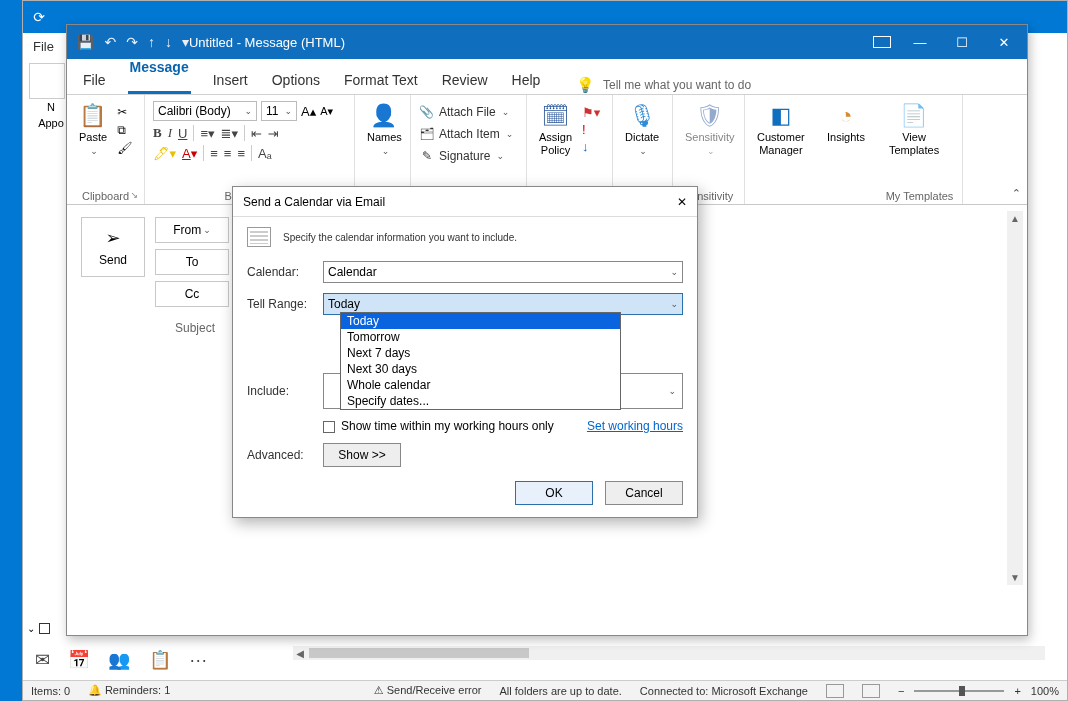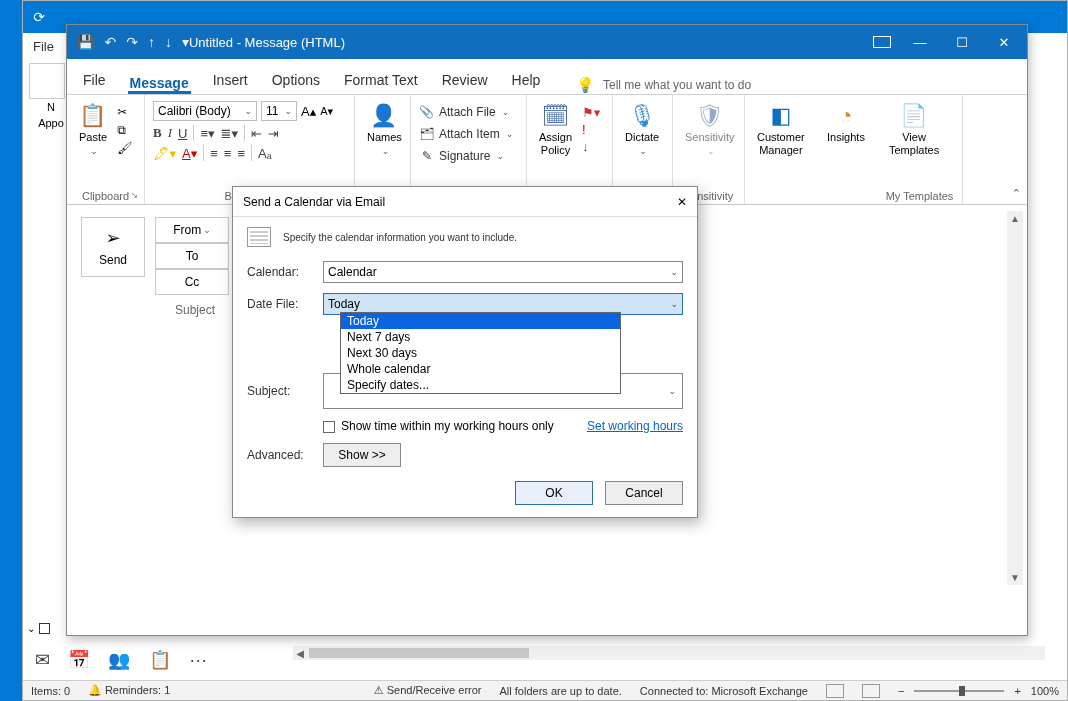--- a/index.html
+++ b/index.html
@@ -36,21 +36,21 @@
 .msg-titlebar { height: 34px; background: #106ebe; color: #fff; display:flex; align-items:center; padding:0 4px; }
 .msg-titlebar .qat { display:flex; align-items:center; gap:10px; padding-left:6px; font-size:14px;}
 .msg-titlebar .qat span{opacity:.9;}
 .msg-titlebar .title { flex:1; text-align:left; font-size:13px; }
 .msg-titlebar .winctl { display:flex; align-items:center; gap:4px; }
 .msg-titlebar .winctl .ic { width:38px; height:26px; display:flex;align-items:center;justify-content:center; font-size:13px;}
 .msg-titlebar .winctl .thumb{width:18px;height:12px;border:1px solid #fff; margin-right:6px;}
 
 .msg-tabs { height: 36px; display:flex; align-items:flex-end; padding-left:14px; border-bottom:1px solid #d0d0d0; gap:20px;}
 .msg-tabs .tab { font-size:14px; padding:6px 2px; color:#333; cursor:default;}
-.msg-tabs .tab.active { color:#0a64ad; border-bottom:3px solid #106ebe; padding-bottom:0; font-weight:600;}
+.msg-tabs .tab.active { color:#0a64ad; border-bottom:3px solid #106ebe; padding-bottom:16px; font-weight:600;}
 .msg-tabs .tellme { margin-left:14px; color:#666; display:flex;align-items:center;gap:8px;}
 .msg-tabs .bulb{font-size:15px;}
 
 .msg-ribbon { height:110px; border-bottom:1px solid #c8c8c8; display:flex; position:relative;}
 .rgroup { border-right:1px solid #e0e0e0; padding:6px 8px 2px 8px; display:flex; flex-direction:column; }
 .rgroup .gname { text-align:center; font-size:11px; color:#666; margin-top:auto; padding-top:2px; position:relative;}
 .rgroup .gname .launcher{position:absolute;right:-2px;top:2px;font-size:9px;color:#888;}
 .rgroup .body { flex:1; display:flex; align-items:flex-start; gap:6px; }
 .large-btn { display:flex; flex-direction:column; align-items:center; justify-content:center; gap:2px; padding:2px 4px;}
 .large-btn .ic{font-size:22px;color:#2b579a;}
@@ -64,21 +64,21 @@
 .include-item{display:flex;align-items:center;gap:4px;font-size:12px;color:#333;height:22px;}
 .include-item .ic{width:16px;text-align:center;}
 .caret{font-size:9px;color:#555;margin-left:2px;}
 .tags-side{display:flex;flex-direction:column;gap:2px;padding-top:4px;font-size:13px;color:#c33;}
 .ribbon-collapse{position:absolute;right:6px;bottom:4px;font-size:11px;color:#555;}
 
 .msg-body { position:relative; padding: 12px 14px; }
 .send-box { width:64px; height:60px; border:1px solid #c8c8c8; display:flex; flex-direction:column; align-items:center; justify-content:center; gap:4px; }
 .send-box .ic{font-size:18px;}
 .hdr-btn { width:74px; height:26px; border:1px solid #c8c8c8; display:flex;align-items:center;justify-content:center; font-size:12px; background:#fff;}
-.hdr-row { display:flex; align-items:flex-start; gap:10px; }
+.hdr-row { display:flex; align-items:flex-start; gap:10px; margin-bottom:6px; }
 .subj-label{font-size:12px;color:#666;margin-left:94px;margin-top:8px;}
 
 
 .dlg { position:absolute; left:232px; top:186px; width:466px; background:#fff; border:1px solid #888; box-shadow:3px 5px 14px rgba(0,0,0,.3); z-index:20;}
 .dlg-title { height:30px; border-bottom:1px solid #ddd; display:flex; align-items:center; justify-content:space-between; padding:0 10px; font-size:12px;}
 .dlg-body { padding:10px 14px 12px 14px; }
 .dlg-row { display:flex; align-items:center; margin-bottom:10px; }
 .dlg-intro { display:flex; align-items:center; gap:12px; font-size:10px; color:#333; margin-bottom:14px;}
 .dlg-lbl { width:76px; font-size:12px; color:#333; }
 .dlg-sel { flex:1; height:22px; border:1px solid #888; background:#fff; font-size:12px; padding:0 4px; display:flex; align-items:center; justify-content:space-between; }
@@ -390,29 +390,29 @@
 
     <div class="dlg-row">
       <div class="dlg-lbl">Calendar:</div>
       <div class="dlg-sel">
         <span>Calendar</span>
           <span class="caret">⌄</span>
       </div>
     </div>
 
     <div class="dlg-row">
-      <div class="dlg-lbl">Date File:</div>
+      <div class="dlg-lbl">Tell Range:</div>
       <div class="dlg-sel open">
         <span>Today</span>
           <span class="caret">⌄</span>
       </div>
     </div>
 
     <div class="dlg-row" style="margin-top:58px">
-      <div class="dlg-lbl">Subject:</div>
+      <div class="dlg-lbl">Include:</div>
       <div class="dlg-detail-input">
           <span class="caret">⌄</span>
         </div>
     </div>
 
     <div class="dlg-row">
       <div class="dlg-chk">
         <div class="chkbox"></div>
         <span>Show time within my working hours only</span>
       </div>
@@ -426,17 +426,18 @@
 
     <div class="dlg-buttons">
       <button class="dlg-btn primary">OK</button>
       <button class="dlg-btn">Cancel</button>
     </div>
   </div>
 </div>
 
 <div class="dropdown-list">
   <div class="opt sel">Today</div>
+  <div class="opt">Tomorrow</div>
   <div class="opt">Next 7 days</div>
   <div class="opt">Next 30 days</div>
   <div class="opt">Whole calendar</div>
   <div class="opt">Specify dates...</div>
 </div>
 
 </body></html>

